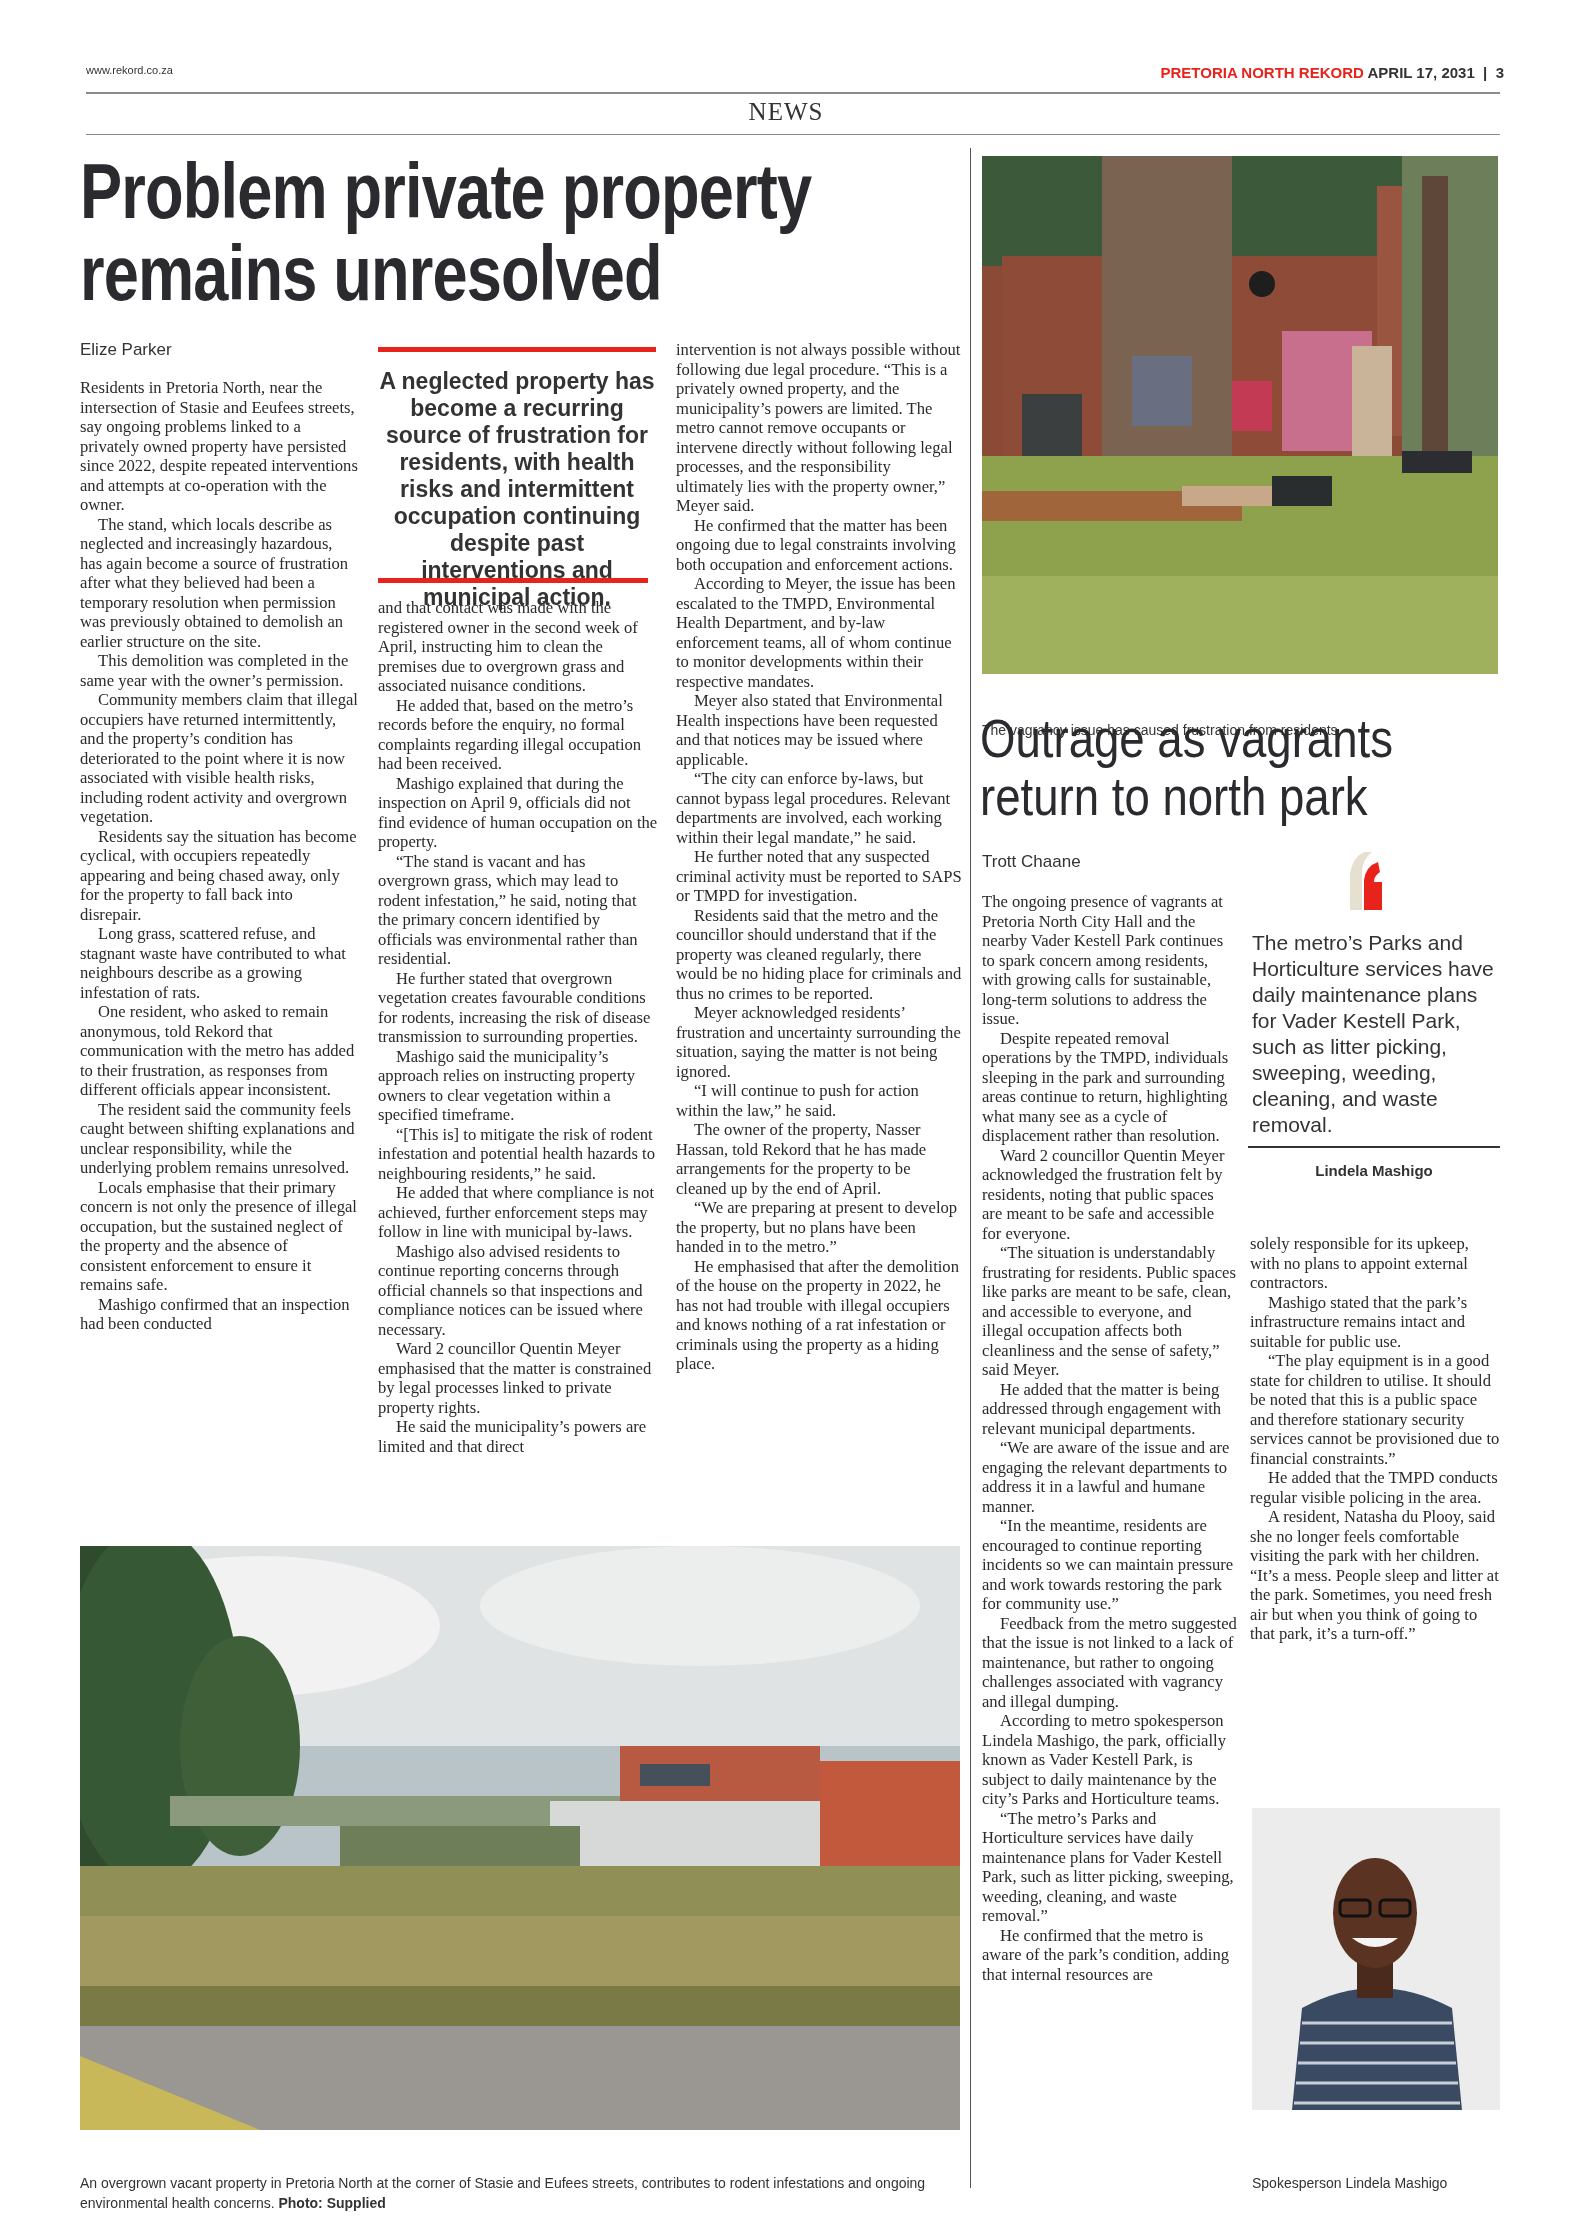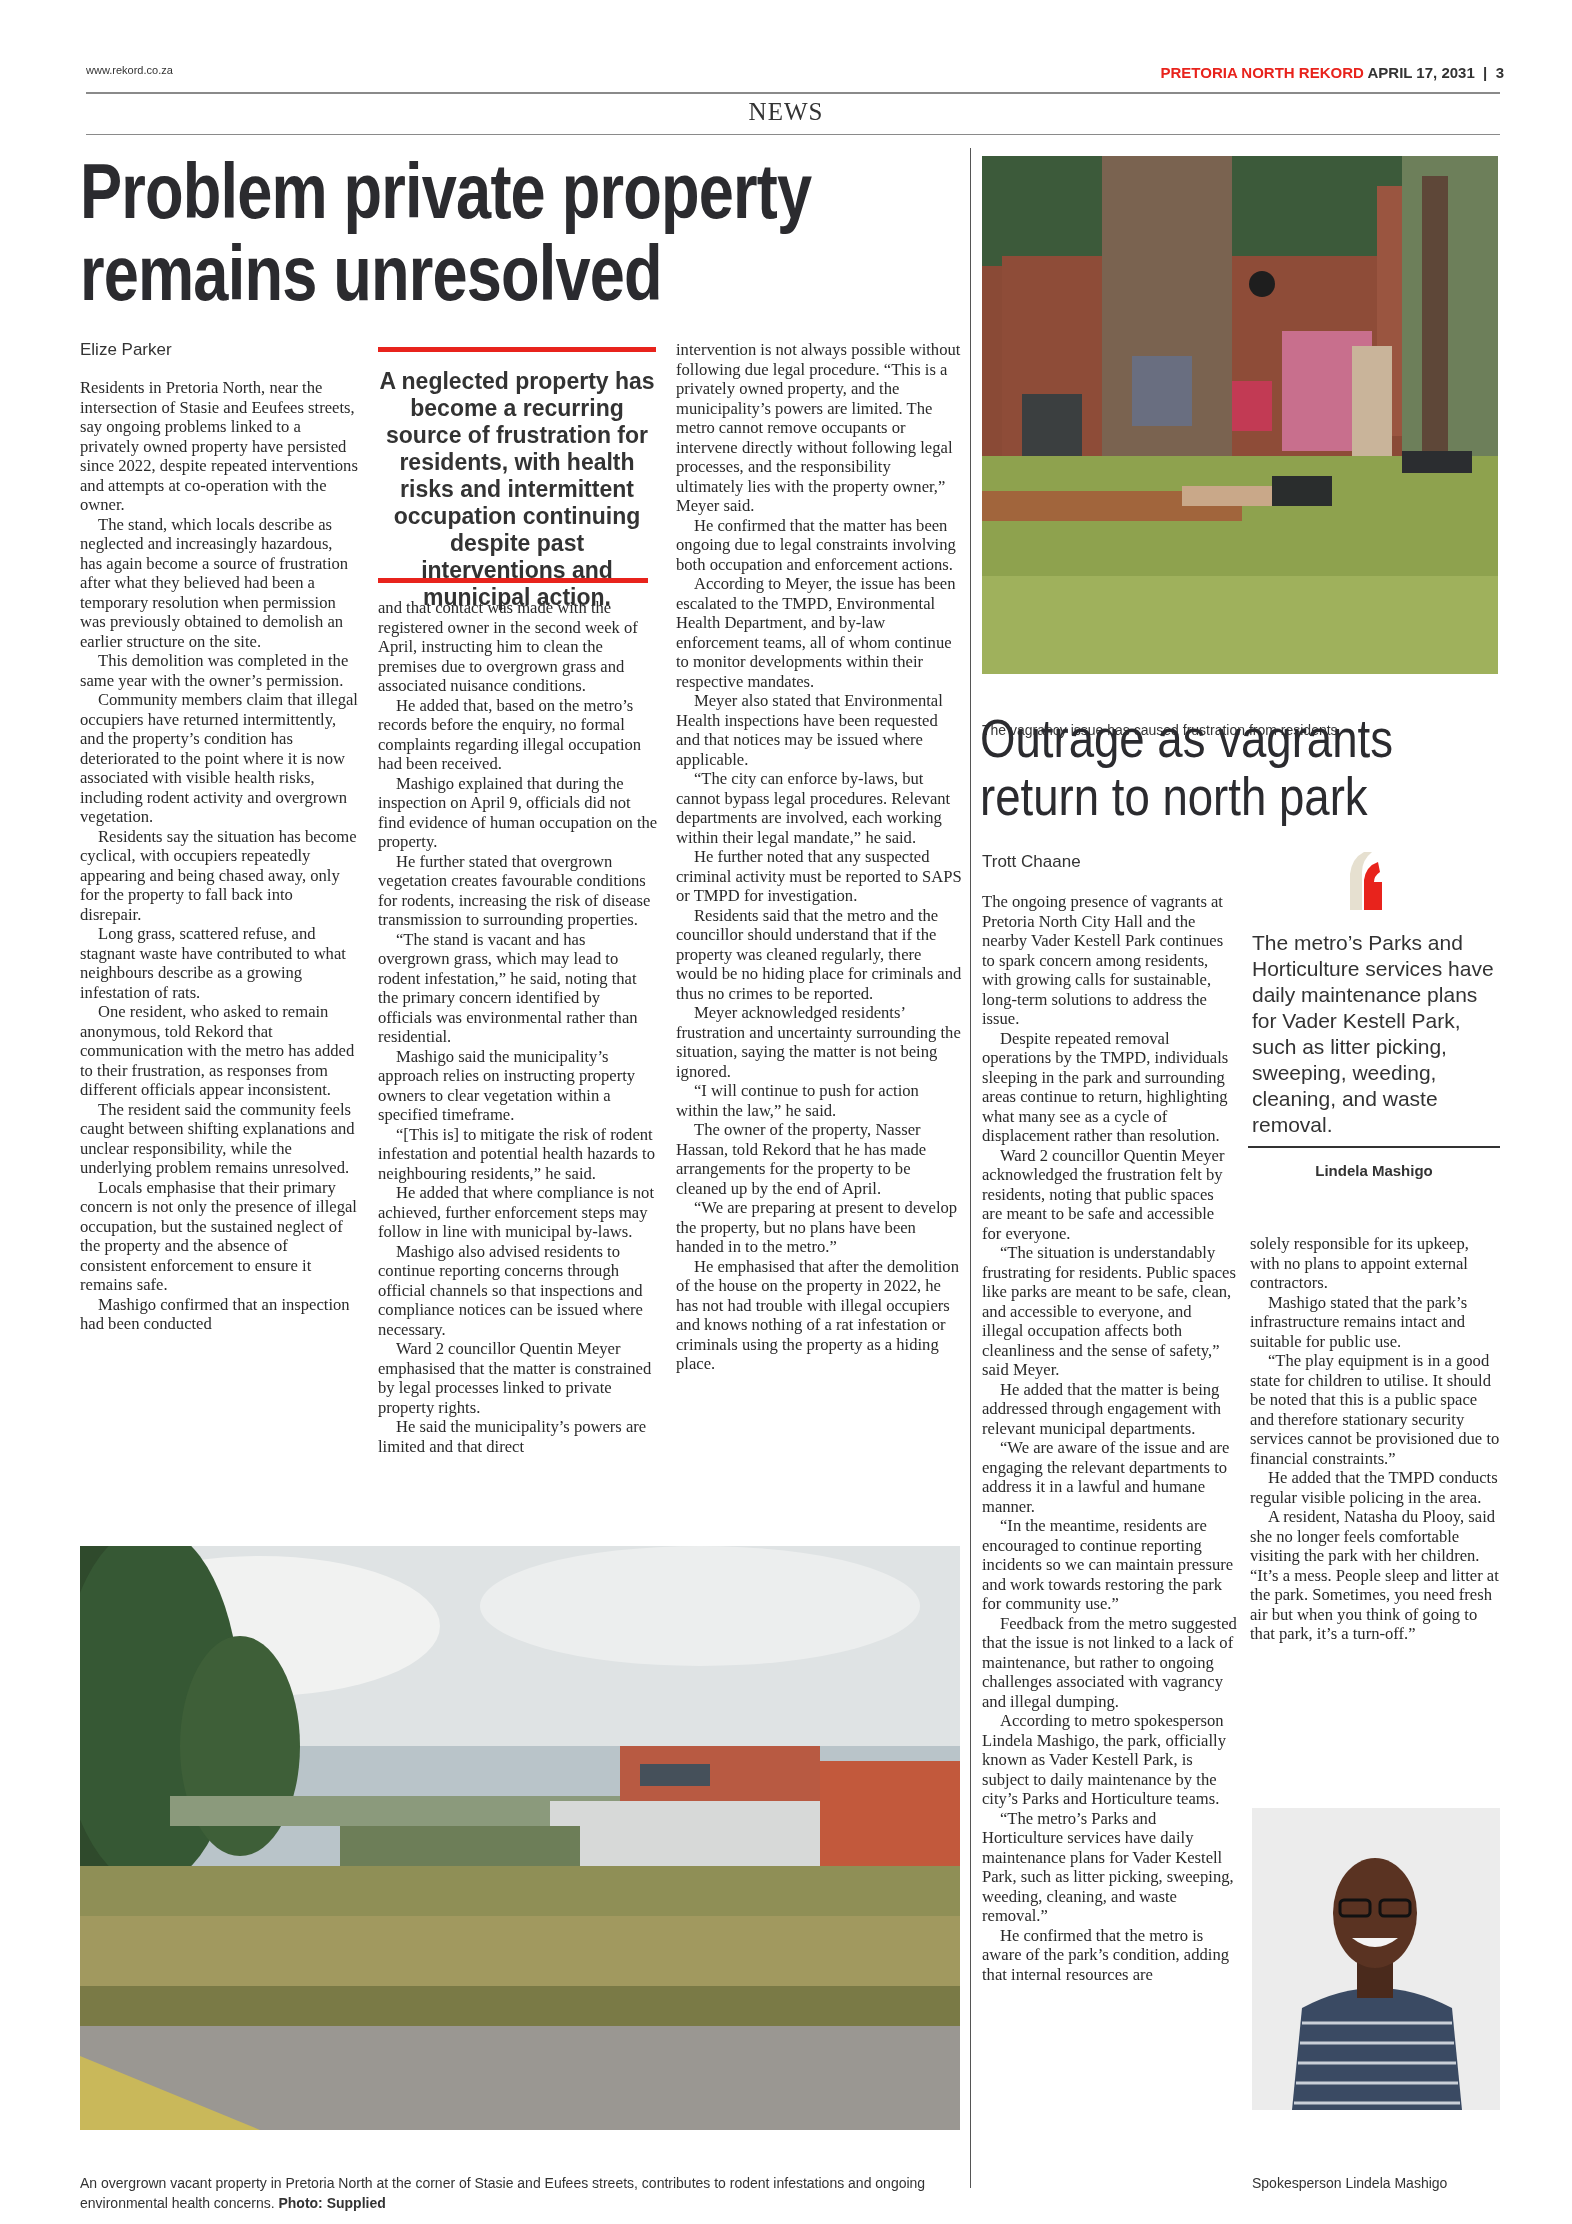--- a/index.html
+++ b/index.html
@@ -68,22 +68,22 @@
     <p>Mashigo confirmed that an inspection had been conducted</p>
   </div>
 
 <div class="pull-red" style="left:378px;top:347px;width:278px;"></div>
 <div class="abs sans" id="pullquote-1">A neglected property has become a recurring source of frustration for residents, with health risks and intermittent occupation continuing despite past interventions and municipal action.</div>
 <div class="pull-red" style="left:378px;top:578px;width:270px;"></div>
 <div class="abs serif body-col" id="a1-col2" style="left:378px;top:598px;width:280px;">
     <p>and that contact was made with the registered owner in the second week of April, instructing him to clean the premises due to overgrown grass and associated nuisance conditions.</p>
     <p>He added that, based on the metro’s records before the enquiry, no formal complaints regarding illegal occupation had been received.</p>
     <p>Mashigo explained that during the inspection on April 9, officials did not find evidence of human occupation on the property.</p>
+    <p>“The stand is vacant and has overgrown grass, which may lead to rodent infestation,” he said, noting that the primary concern identified by officials was environmental rather than residential.</p>
     <p>He further stated that overgrown vegetation creates favourable conditions for rodents, increasing the risk of disease transmission to surrounding properties.</p>
-    <p>“The stand is vacant and has overgrown grass, which may lead to rodent infestation,” he said, noting that the primary concern identified by officials was environmental rather than residential.</p>
     <p>Mashigo said the municipality’s approach relies on instructing property owners to clear vegetation within a specified timeframe.</p>
     <p>“[This is] to mitigate the risk of rodent infestation and potential health hazards to neighbouring residents,” he said.</p>
     <p>He added that where compliance is not achieved, further enforcement steps may follow in line with municipal by-laws.</p>
     <p>Mashigo also advised residents to continue reporting concerns through official channels so that inspections and compliance notices can be issued where necessary.</p>
     <p>Ward 2 councillor Quentin Meyer emphasised that the matter is constrained by legal processes linked to private property rights.</p>
     <p>He said the municipality’s powers are limited and that direct</p>
   </div>
 
 <div class="abs serif body-col" id="a1-col3" style="left:676px;top:340px;width:286px;">
     <p>intervention is not always possible without following due legal procedure. “This is a privately owned property, and the municipality’s powers are limited. The metro cannot remove occupants or intervene directly without following legal processes, and the responsibility ultimately lies with the property owner,” Meyer said.</p>

